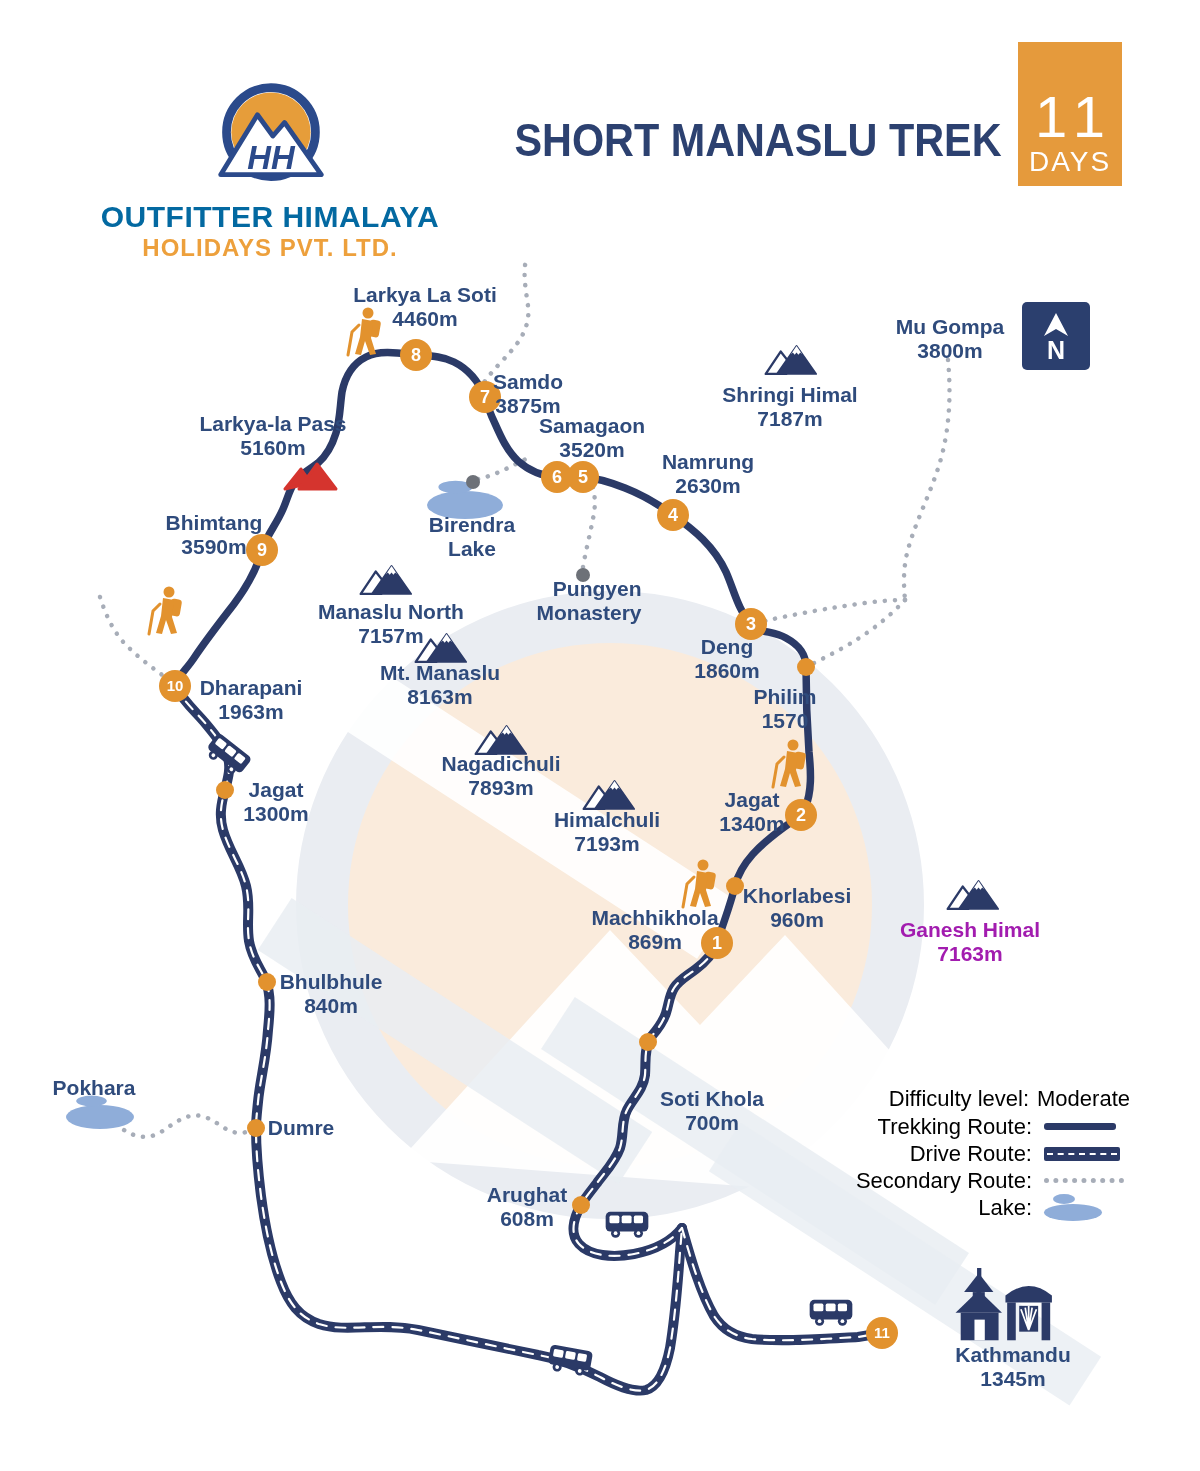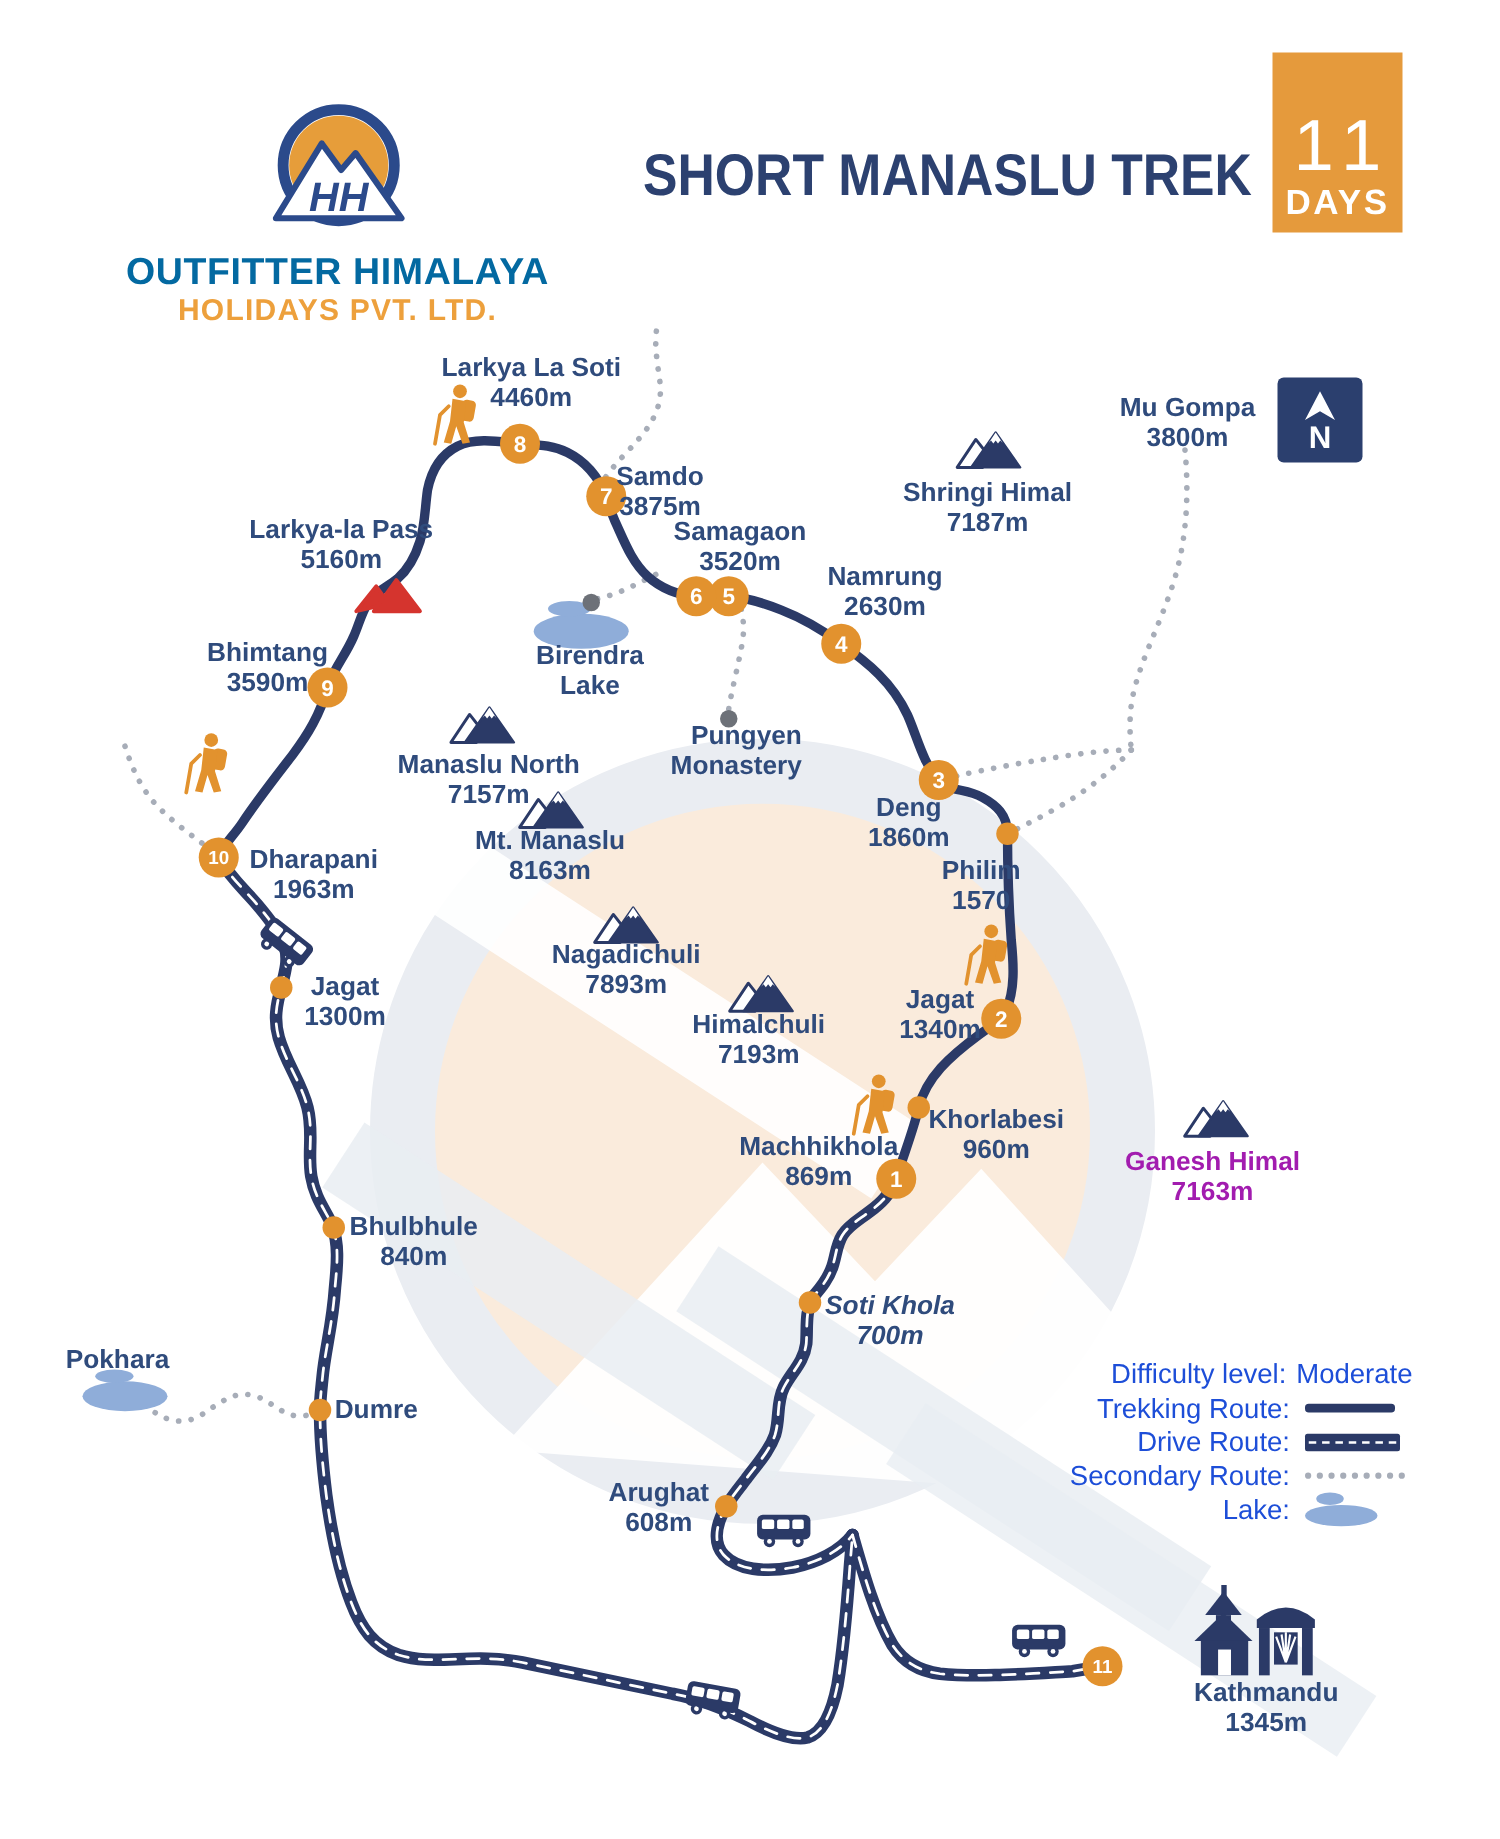--- a/index.html
+++ b/index.html
@@ -9,33 +9,33 @@
   
   .logo{position:absolute;left:95px;top:78px;width:350px;text-align:center;}
   .logo-name{font-size:30px;font-weight:bold;color:#0369a1;letter-spacing:.5px;margin-top:2px;}
   .logo-sub{font-size:24px;font-weight:bold;color:#eda03c;letter-spacing:1px;}
   .title{position:absolute;top:112px;right:198px;font-size:47px;font-weight:bold;color:#2c4170;
          transform:scaleX(.88);transform-origin:right center;white-space:nowrap;}
   .days{position:absolute;top:42px;right:78px;width:104px;height:144px;background:#e59a3c;color:#fff;
         display:flex;flex-direction:column;align-items:center;justify-content:flex-end;
         padding-bottom:8px;box-sizing:border-box;}
   .days-number{font-size:58px;line-height:58px;letter-spacing:10px;padding-left:10px;font-weight:400;}
-  .days-label{font-size:28px;letter-spacing:2px;font-weight:700;}
+  .days-label{font-size:28px;letter-spacing:2px;font-weight:400;}
   
   .compass{position:absolute;left:1022px;top:302px;width:68px;height:68px;background:#2b3f6e;border-radius:5px;
            display:flex;flex-direction:column;align-items:center;justify-content:center;gap:1px;}
   .compass-n{color:#fff;font-size:25px;font-weight:bold;line-height:22px;}
   
   .map-label{position:absolute;transform:translateX(-50%);text-align:center;color:#2f4b7c;
              font-size:21px;font-weight:600;line-height:24px;white-space:nowrap;}
   .map-label.orange{color:#a21caf;}
   .map-label .line{display:block;}
   
   .legend{position:absolute;right:70px;top:1086px;display:flex;flex-direction:column;align-items:flex-end;
-          gap:2px;color:#1d4ed8;font-size:22px;}
+          gap:2px;color:#000000;font-size:22px;}
   .legend-difficulty{display:flex;gap:8px;height:26px;align-items:center;}
   .legend-row{display:flex;align-items:center;gap:12px;height:25px;}
   .sw{width:86px;display:flex;align-items:center;}
   .sw-trek{width:72px;height:7px;background:#2b3a67;border-radius:3px;}
   .sw-drive{width:76px;height:14px;background:#2b3a67;border-radius:2px;position:relative;}
   .sw-drive::after{content:"";position:absolute;left:3px;right:3px;top:50%;margin-top:-1px;border-top:2px dashed #fff;}
   .sw-secondary{width:80px;border-top:5px dotted #a7adb8;}
   .sw-lake{position:relative;width:60px;height:28px;}
   .sw-lake::before{content:"";position:absolute;left:9px;top:0;width:22px;height:10px;background:#8fadd9;border-radius:50%;}
   .sw-lake::after{content:"";position:absolute;left:0;bottom:1px;width:58px;height:17px;background:#8fadd9;border-radius:50%;}
@@ -355,21 +355,21 @@
         <span class="line">869m</span>
       </div>
       <div class="map-label orange" style="left: 970px; top: 918px;">
         <span class="line">Ganesh Himal</span>
         <span class="line">7163m</span>
       </div>
       <div class="map-label" style="left: 331px; top: 970px;">
         <span class="line">Bhulbhule</span>
         <span class="line">840m</span>
       </div>
-      <div class="map-label" style="left: 712px; top: 1033px; font-style: italic;">
+      <div class="map-label" style="left: 712px; top: 1087px;">
         <span class="line">Soti Khola</span>
         <span class="line">700m</span>
       </div>
       <div class="map-label" style="left: 94px; top: 1076px;">
         <span class="line">Pokhara</span>
       </div>
       <div class="map-label" style="left: 301px; top: 1116px;">
         <span class="line">Dumre</span>
       </div>
       <div class="map-label" style="left: 527px; top: 1183px;">

